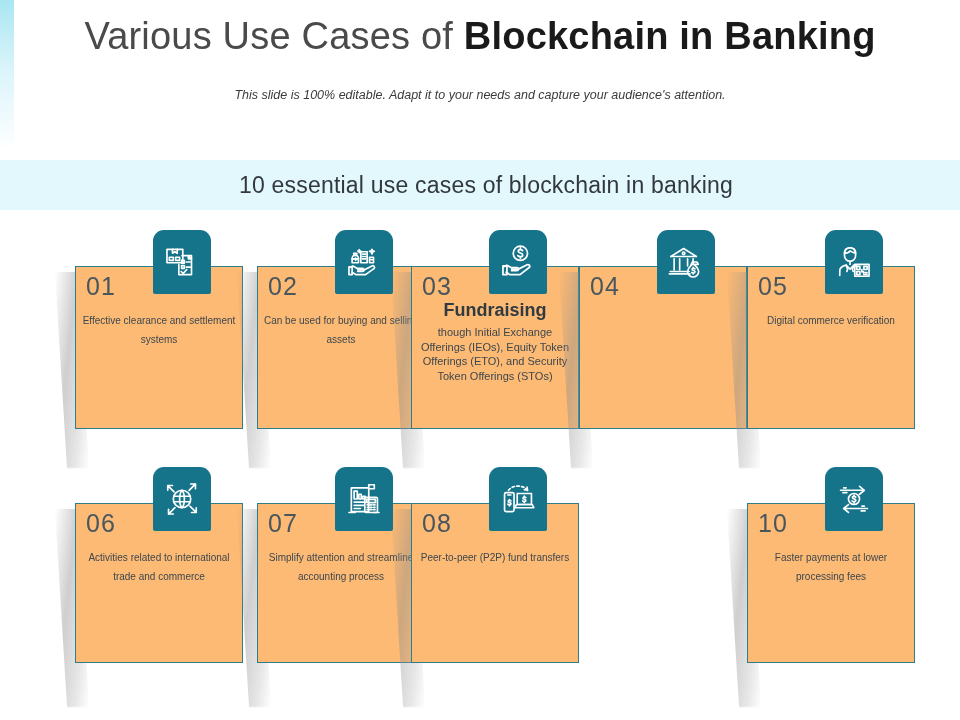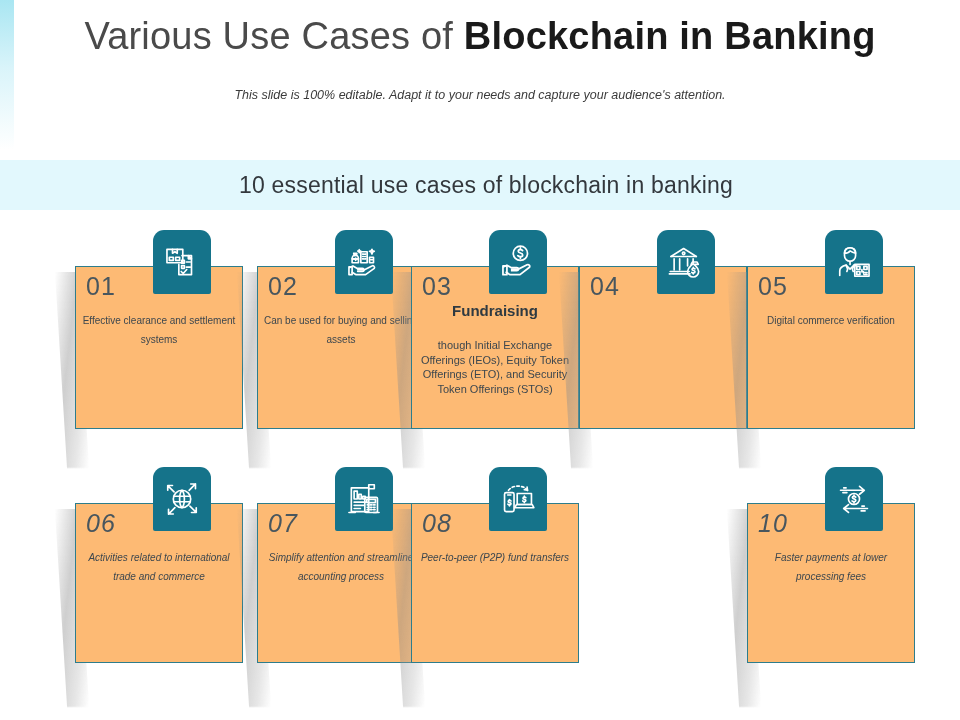--- a/index.html
+++ b/index.html
@@ -81,21 +81,21 @@
     left: 0;
     width: 960px;
     height: 480px;
   }
   .row {
     position: absolute;
     left: 0;
     width: 960px;
   }
   .row-1 { top: 0; height: 240px; }
-  .row-2 { top: 237px; height: 243px; font-style: italic; }
+  .row-2 { top: 237px; height: 243px; }
 
   .card-wrap {
     position: absolute;
     width: 152px;
     height: 100%;
   }
   .card-wrap.c0 { left: 75px; }
   .card-wrap.c1 { left: 243px; margin-left: 14px; }
   .card-wrap.c2 { left: 411px; }
   .card-wrap.c3 { left: 579px; }
@@ -146,24 +146,24 @@
   }
   .card-body.small {
     top: 34px;
     font-size: 11px;
     line-height: 14.5px;
     left: 4px; right: 4px;
   }
   .card-body .headline {
     display: block;
     font-weight: bold;
-    font-size: 15px;
+    font-size: 18px;
     line-height: 19px;
     color: #2f3a41;
-    margin-bottom: 18px;
+    margin-bottom: 5px;
   }
 
   
   .badge {
     position: absolute;
     top: 0;
     left: 78px;
     width: 58px;
     height: 64px;
     background: #15738a;

